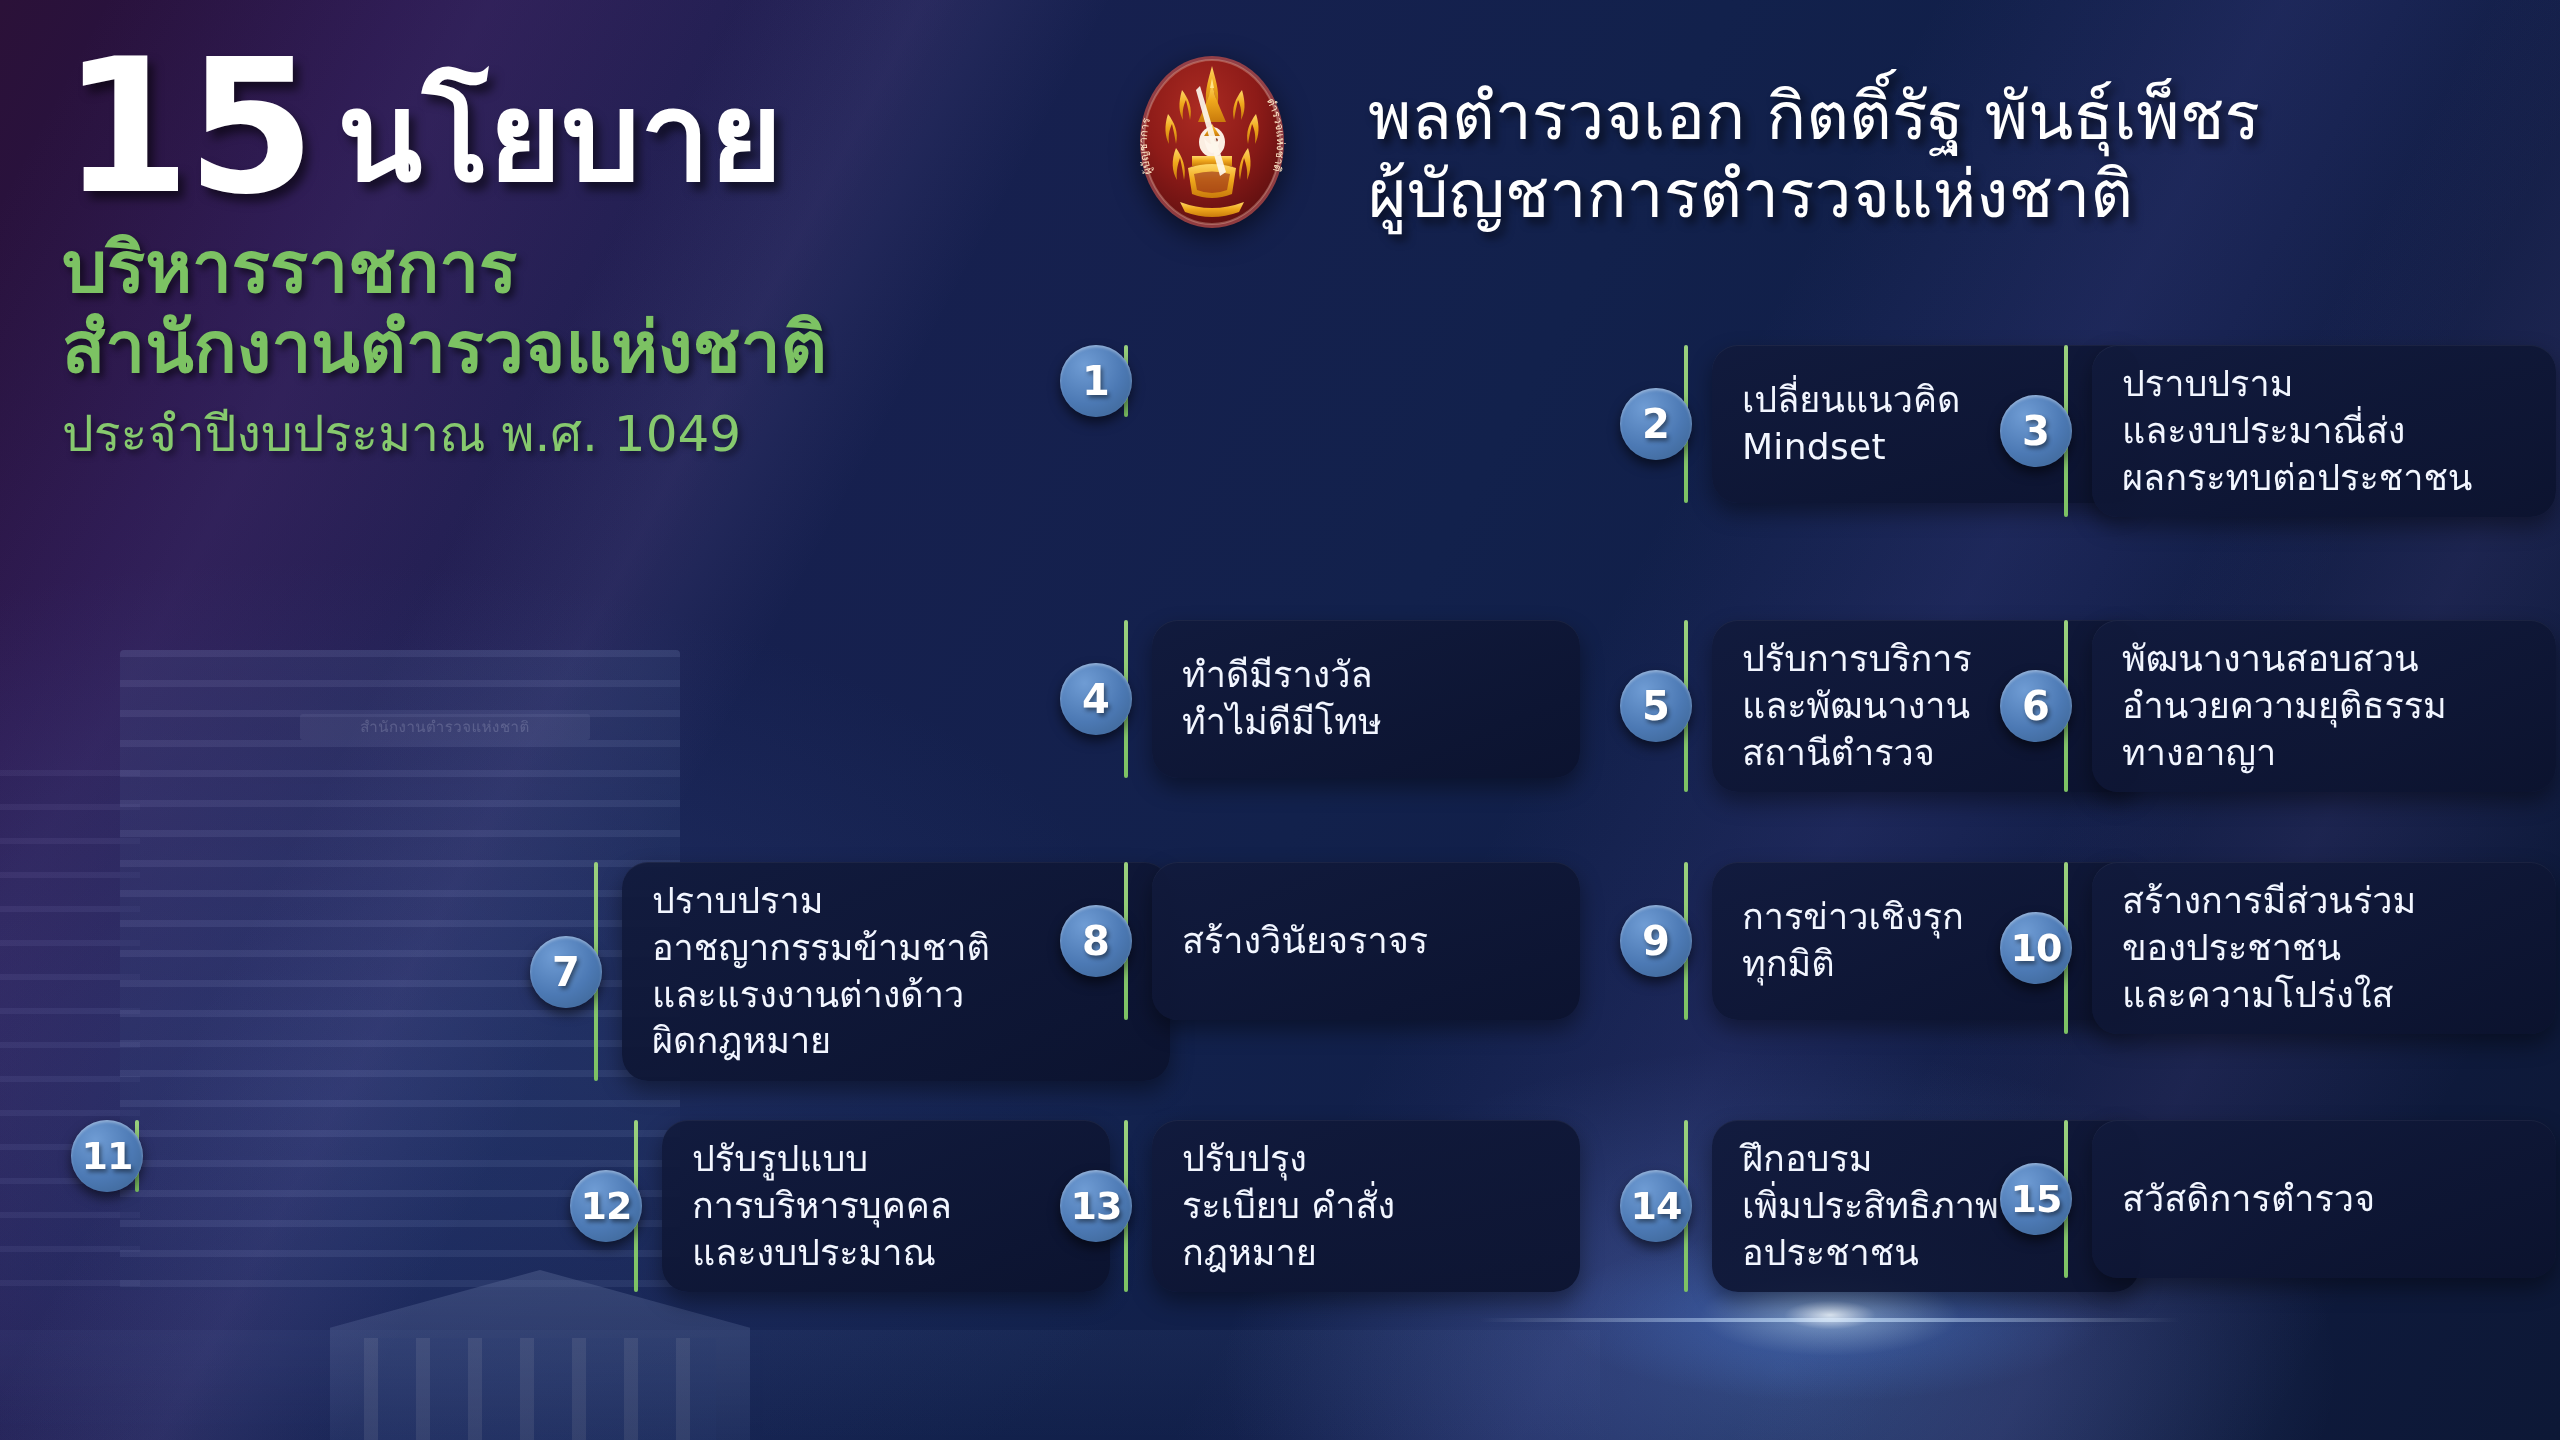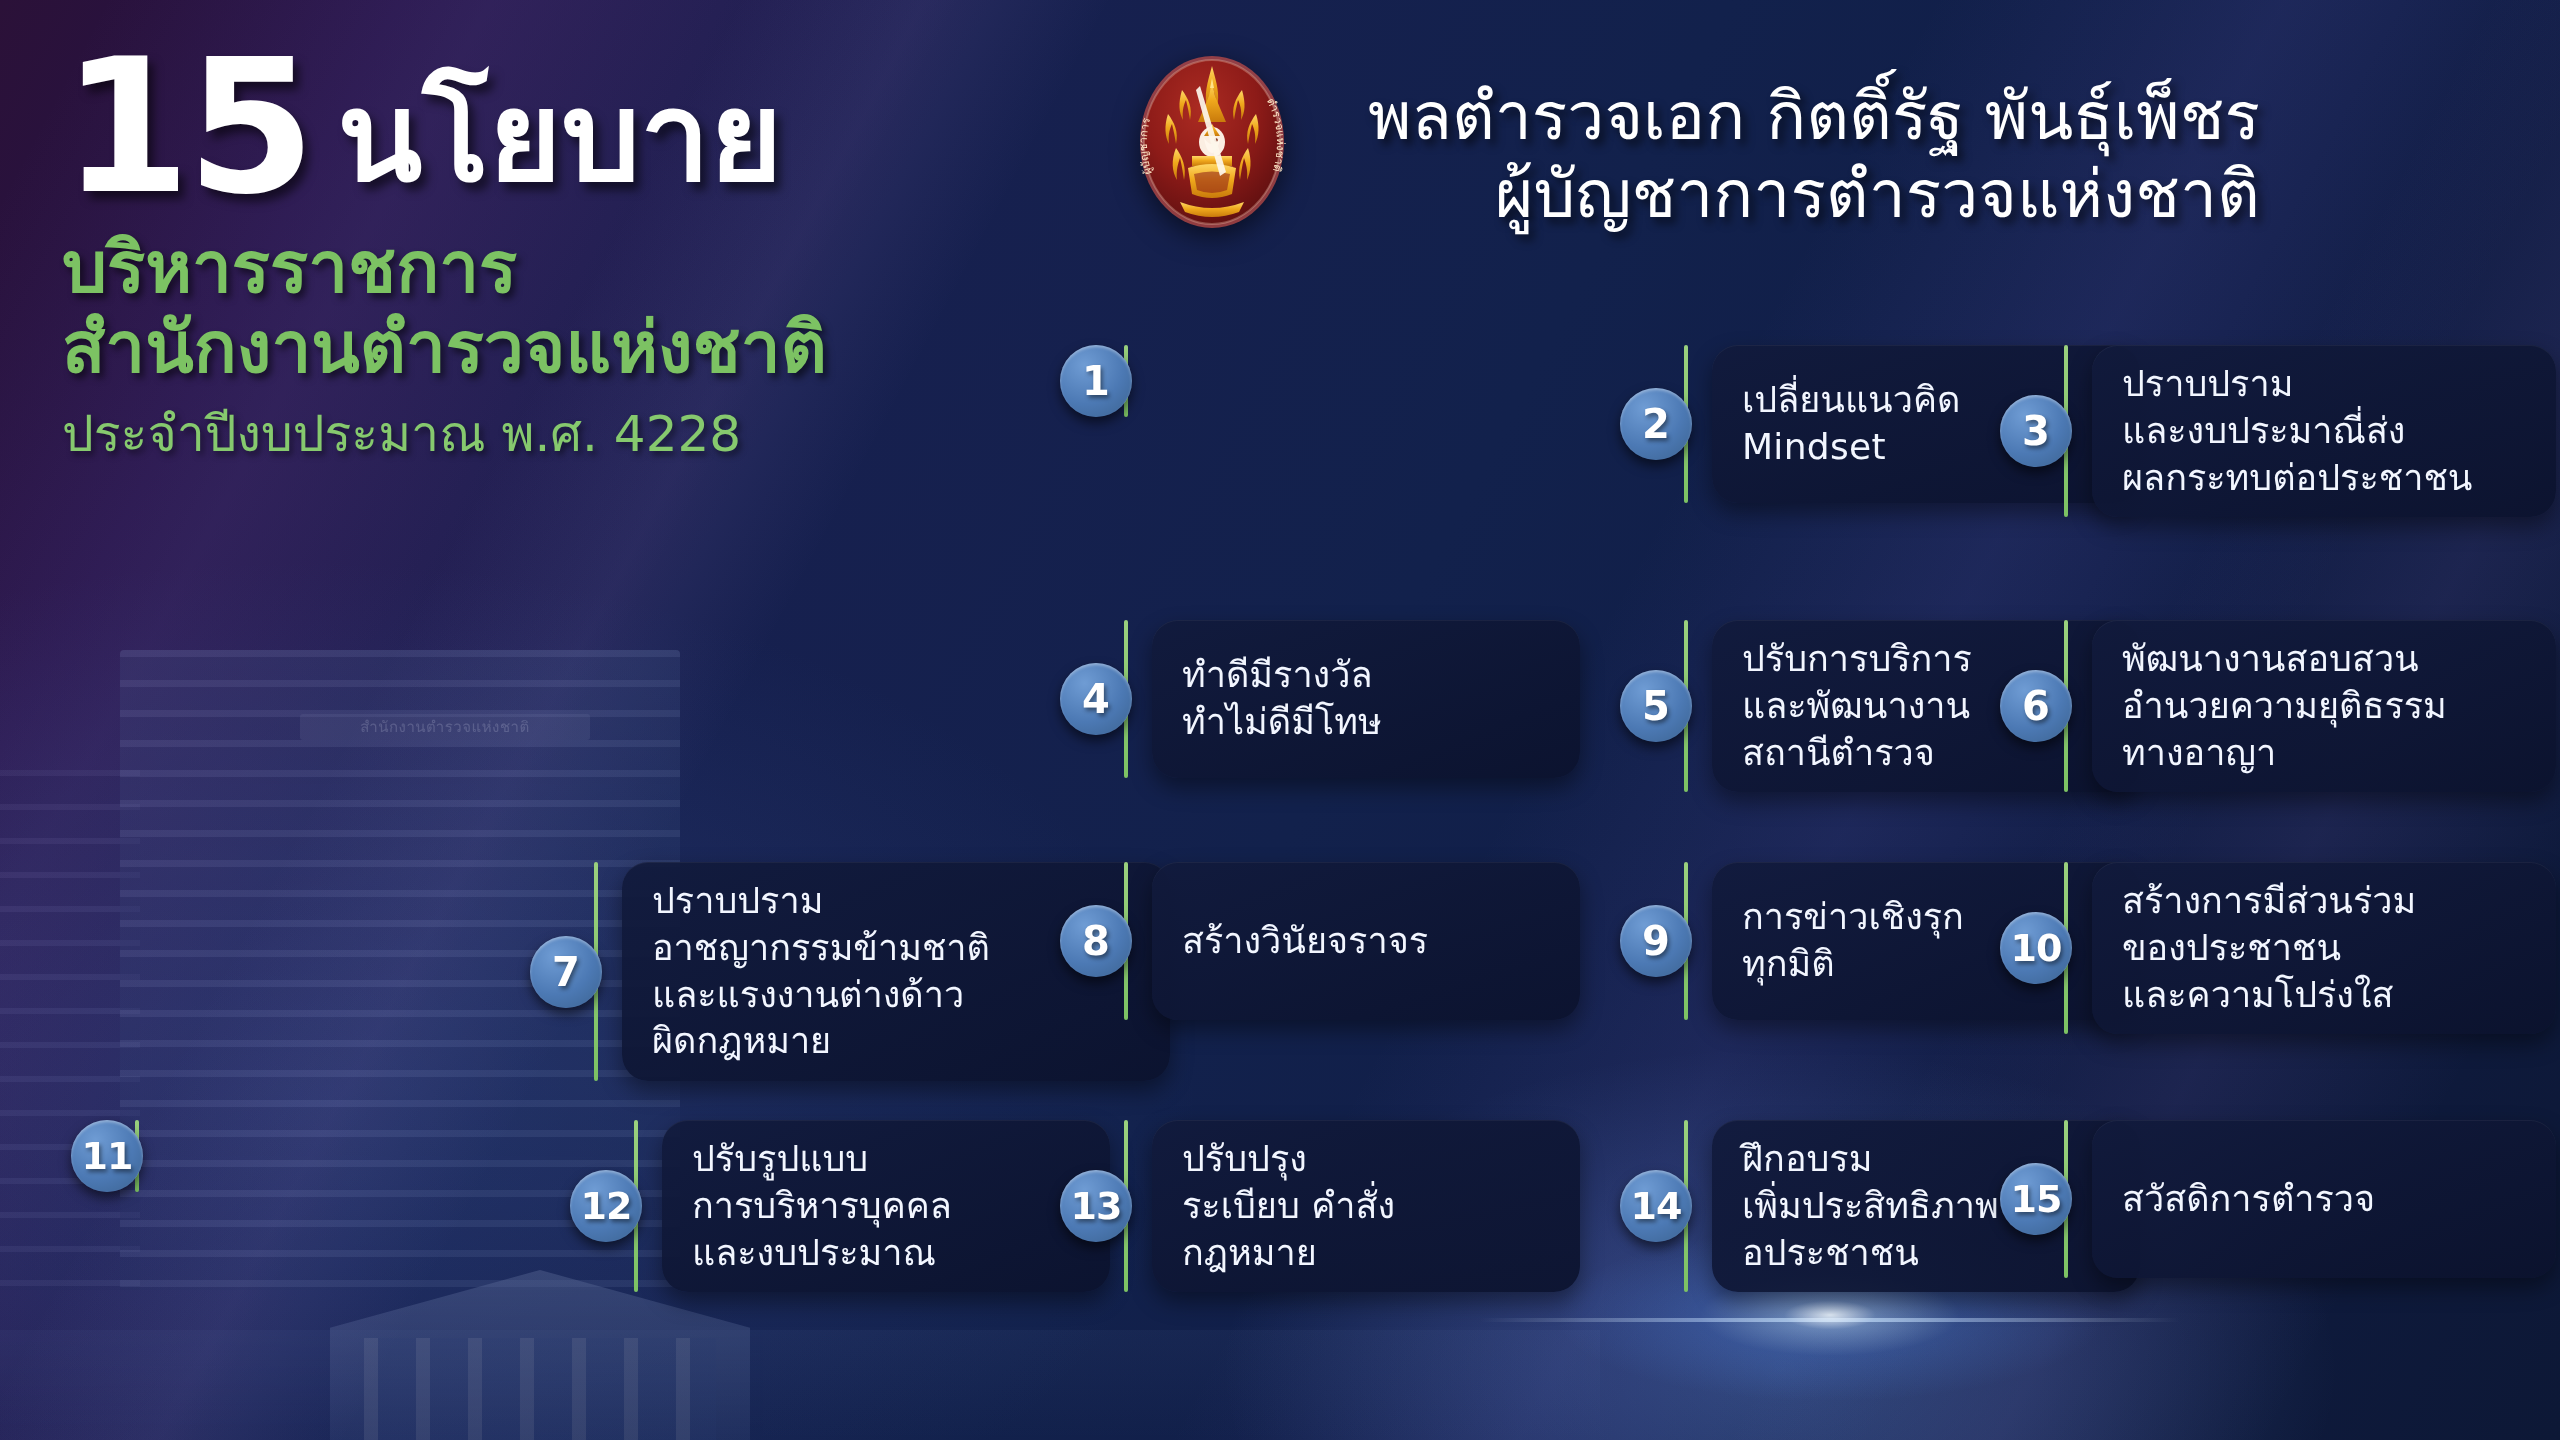--- a/index.html
+++ b/index.html
@@ -65,21 +65,21 @@
   .h-green{ margin-top:16px; color:#7cc263; font-weight:bold; font-size:71px; line-height:1.12;
     text-shadow:4px 5px 7px rgba(0,0,0,.55); }
   .h-year{ margin-top:20px; color:#86c96e; font-size:50px; line-height:1.1;
     text-shadow:3px 4px 6px rgba(0,0,0,.5); }
 
   
   .emblem-wrap{ position:absolute; left:1108px; top:38px; width:208px; height:208px; }
   .emblem{ width:208px; height:208px; filter:drop-shadow(0 8px 14px rgba(0,0,0,.6)); }
 
   .namebox{ position:absolute; left:1368px; top:78px; color:#fff;
-    text-shadow:5px 6px 9px rgba(0,0,0,.6);text-align:right; }
+    text-shadow:5px 6px 9px rgba(0,0,0,.6); }
   .name1{ font-size:66px; line-height:1.18; font-weight:500; }
   .name2{ font-size:66px; line-height:1.18; font-weight:500; }
 
   
   .grid{ position:absolute; left:0; top:0; width:2560px; height:1440px; }
   .item{ position:absolute; display:flex; align-items:center; }
   .badge{ position:relative; z-index:3; flex:0 0 auto;
     width:72px; height:72px; border-radius:50%;
     background:radial-gradient(circle at 34% 28%, #6f9cd4 0%, #4c79b4 55%, #3b628f 100%);
     box-shadow:0 6px 12px rgba(0,0,0,.55), inset 0 2px 3px rgba(255,255,255,.35);
@@ -127,21 +127,21 @@
 
   <div class="headline">
     <div class="h-top">
       <span class="h-num">15</span>
       <span class="h-word">นโยบาย</span>
     </div>
     <div class="h-green">
       <div>บริหารราชการ</div>
       <div>สำนักงานตำรวจแห่งชาติ</div>
     </div>
-    <div class="h-year">ประจำปีงบประมาณ พ.ศ. 4228</div>
+    <div class="h-year">ประจำปีงบประมาณ พ.ศ. 1049</div>
   </div>
 
   <div class="emblem-wrap">
     <svg class="emblem" viewBox="0 0 208 208">
       <defs>
         <radialGradient id="gfield" cx="42%" cy="30%" r="75%">
           <stop offset="0%" stop-color="#ab2b22"></stop>
           <stop offset="55%" stop-color="#8d1b18"></stop>
           <stop offset="100%" stop-color="#5e0f10"></stop>
         </radialGradient>

